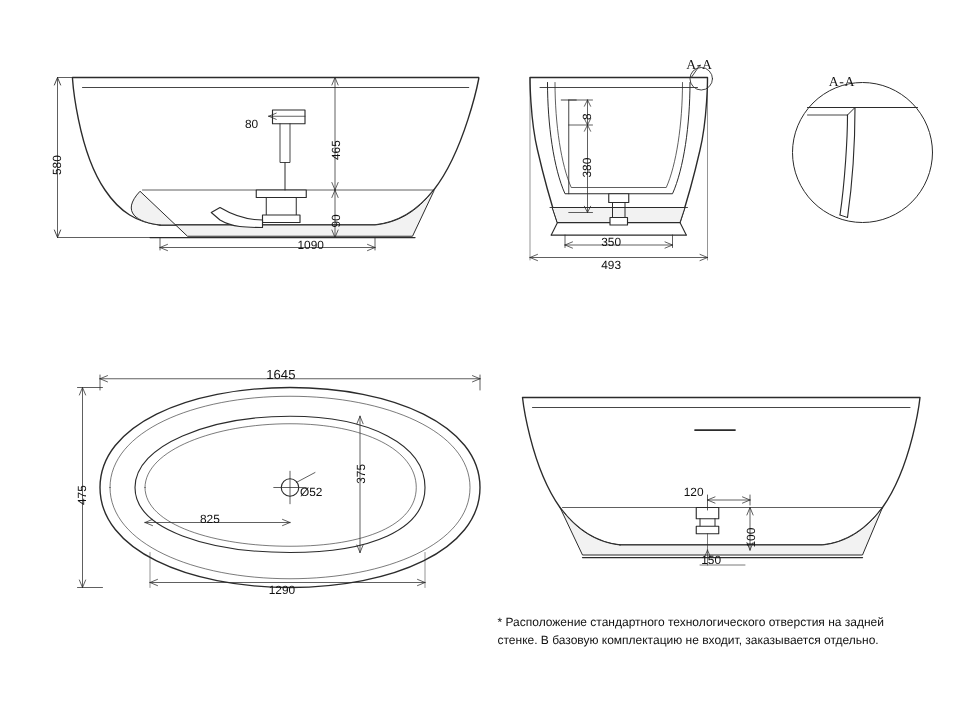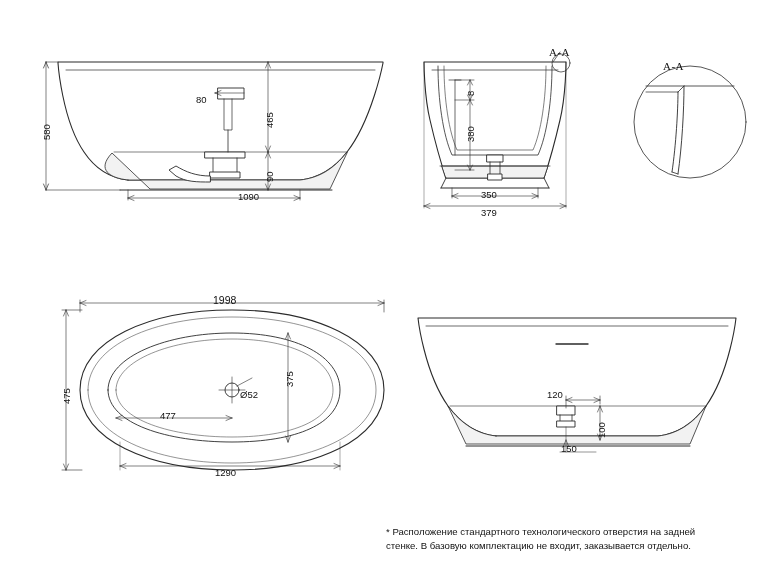--- a/index.html
+++ b/index.html
@@ -225,32 +225,32 @@
 
   <div class="lbl vert" style="left:42px; top:140px;">580</div>
   <div class="lbl vert" style="left:265px; top:128px;">465</div>
   <div class="lbl" style="left:196px; top:95px;">80</div>
   <div class="lbl vert" style="left:265px; top:182px;">90</div>
   <div class="lbl" style="left:202px; top:192px;margin-left:36px;">1090</div>
 
   <div class="lbl vert" style="left:466px; top:96px;">8</div>
   <div class="lbl vert" style="left:466px; top:142px;">380</div>
   <div class="lbl" style="left:481px; top:190px;">350</div>
-  <div class="lbl" style="left:481px; top:208px;">379</div>
+  <div class="lbl" style="left:481px; top:208px;">493</div>
   <div class="sect-lbl" style="left:549px; top:46px;">A-A</div>
 
   <div class="sect-lbl" style="left:663px; top:60px;">A-A</div>
 
-  <div class="lbl big" style="left:213px; top:295px;">1998</div>
+  <div class="lbl big" style="left:213px; top:295px;">1645</div>
   <div class="lbl vert" style="left:62px; top:404px;">475</div>
   <div class="lbl vert" style="left:285px; top:387px;">375</div>
   <div class="lbl" style="left:240px; top:390px;">Ø52</div>
-  <div class="lbl" style="left:160px; top:411px;">477</div>
+  <div class="lbl" style="left:160px; top:411px;">825</div>
   <div class="lbl" style="left:215px; top:468px;">1290</div>
 
   <div class="lbl" style="left:547px; top:390px;">120</div>
   <div class="lbl vert" style="left:597px; top:438px;">100</div>
   <div class="lbl" style="left:561px; top:444px;">150</div>
 
-  <div class="note" style="left:386px; top:492px; width:360px;margin-top:33px;">* Расположение стандартного технологического отверстия на задней
+  <div class="note" style="left:398px; top:492px; width:360px;">* Расположение стандартного технологического отверстия на задней
 стенке. В базовую комплектацию не входит, заказывается отдельно.</div>
 
 </div>
 
 </body></html>

